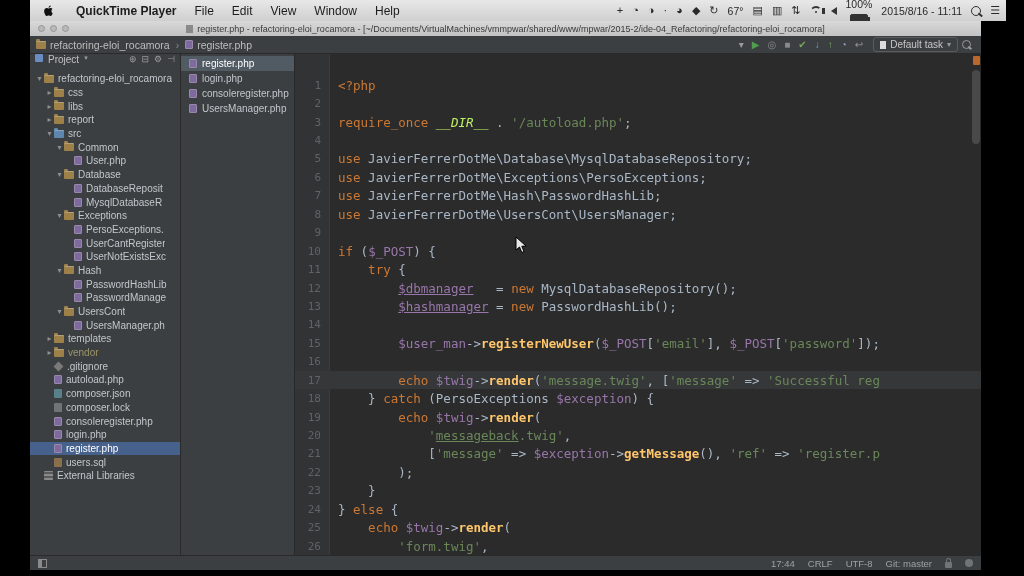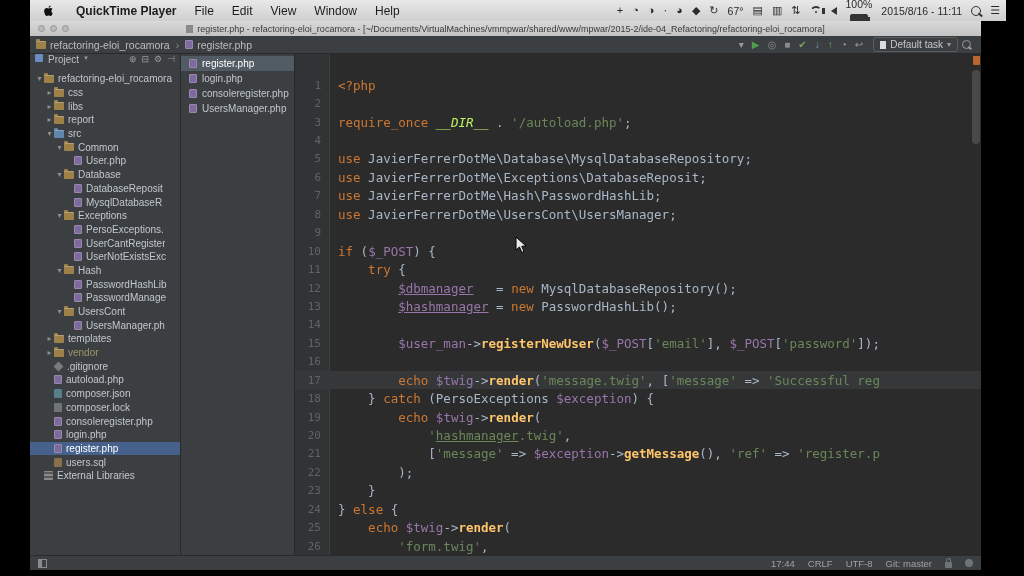--- a/index.html
+++ b/index.html
@@ -376,35 +376,35 @@
       </div>
 
     <div class="editor">
       <div class="gutterbg"></div>
       <div class="code-lines" id="code-lines">
           <div class="line"><span class="ln">1</span><span class="ct"><span class="tk-k">&lt;?php</span></span></div>
           <div class="line"><span class="ln">2</span><span class="ct"></span></div>
           <div class="line"><span class="ln">3</span><span class="ct"><span class="tk-k">require_once</span><span class="tk-d"> </span><span class="tk-c">__DIR__</span><span class="tk-d"> . </span><span class="tk-s">'/autoload.php'</span><span class="tk-d">;</span></span></div>
           <div class="line"><span class="ln">4</span><span class="ct"></span></div>
           <div class="line"><span class="ln">5</span><span class="ct"><span class="tk-k">use </span><span class="tk-d">JavierFerrerDotMe\Database\MysqlDatabaseRepository;</span></span></div>
-          <div class="line"><span class="ln">6</span><span class="ct"><span class="tk-k">use </span><span class="tk-d">JavierFerrerDotMe\Exceptions\DatabaseReposit;</span></span></div>
+          <div class="line"><span class="ln">6</span><span class="ct"><span class="tk-k">use </span><span class="tk-d">JavierFerrerDotMe\Exceptions\PersoExceptions;</span></span></div>
           <div class="line"><span class="ln">7</span><span class="ct"><span class="tk-k">use </span><span class="tk-d">JavierFerrerDotMe\Hash\PasswordHashLib;</span></span></div>
           <div class="line"><span class="ln">8</span><span class="ct"><span class="tk-k">use </span><span class="tk-d">JavierFerrerDotMe\UsersCont\UsersManager;</span></span></div>
           <div class="line"><span class="ln">9</span><span class="ct"></span></div>
           <div class="line"><span class="ln">10</span><span class="ct"><span class="tk-k">if</span><span class="tk-d"> (</span><span class="tk-v">$_POST</span><span class="tk-d">) {</span></span></div>
           <div class="line"><span class="ln">11</span><span class="ct"><span class="tk-d">    </span><span class="tk-k">try</span><span class="tk-d"> {</span></span></div>
           <div class="line"><span class="ln">12</span><span class="ct"><span class="tk-d">        </span><span class="tk-v ul">$dbmanager</span><span class="tk-d">   = </span><span class="tk-k">new</span><span class="tk-d"> MysqlDatabaseRepository();</span></span></div>
           <div class="line"><span class="ln">13</span><span class="ct"><span class="tk-d">        </span><span class="tk-v ul">$hashmanager</span><span class="tk-d"> = </span><span class="tk-k">new</span><span class="tk-d"> PasswordHashLib();</span></span></div>
           <div class="line"><span class="ln">14</span></div>
           <div class="line"><span class="ln">15</span><span class="ct"><span class="tk-d">        </span><span class="tk-v">$user_man</span><span class="tk-d">-&gt;</span><span class="tk-f">registerNewUser</span><span class="tk-d">(</span><span class="tk-v">$_POST</span><span class="tk-d">[</span><span class="tk-s">'email'</span><span class="tk-d">], </span><span class="tk-v">$_POST</span><span class="tk-d">[</span><span class="tk-s">'password'</span><span class="tk-d">]);</span></span></div>
           <div class="line"><span class="ln">16</span><span class="ct"></span></div>
           <div class="line hl"><span class="ln">17</span><span class="ct"><span class="tk-d">        </span><span class="tk-k">echo</span><span class="tk-d"> </span><span class="tk-v">$twig</span><span class="tk-d">-&gt;</span><span class="tk-f">render</span><span class="tk-d">(</span><span class="tk-s">'message.twig'</span><span class="tk-d">, [</span><span class="tk-s">'message'</span><span class="tk-d"> =&gt; </span><span class="tk-s">'Successful reg</span></span></div>
           <div class="line"><span class="ln">18</span><span class="ct"><span class="tk-d">    } </span><span class="tk-k">catch</span><span class="tk-d"> (PersoExceptions </span><span class="tk-v">$exception</span><span class="tk-d">) {</span></span></div>
           <div class="line"><span class="ln">19</span><span class="ct"><span class="tk-d">        </span><span class="tk-k">echo</span><span class="tk-d"> </span><span class="tk-v">$twig</span><span class="tk-d">-&gt;</span><span class="tk-f">render</span><span class="tk-d">(</span></span></div>
-          <div class="line"><span class="ln">20</span><span class="ct"><span class="tk-d">            </span><span class="tk-s">'</span><span class="tk-s ul">hashmanager</span><span class="tk-s">.twig'</span><span class="tk-d">,</span></span></div>
+          <div class="line"><span class="ln">20</span><span class="ct"><span class="tk-d">            </span><span class="tk-s">'</span><span class="tk-s ul">messageback</span><span class="tk-s">.twig'</span><span class="tk-d">,</span></span></div>
           <div class="line"><span class="ln">21</span><span class="ct"><span class="tk-d">            [</span><span class="tk-s">'message'</span><span class="tk-d"> =&gt; </span><span class="tk-v">$exception</span><span class="tk-d">-&gt;</span><span class="tk-f">getMessage</span><span class="tk-d">(), </span><span class="tk-s">'ref'</span><span class="tk-d"> =&gt; </span><span class="tk-s">'register.p</span></span></div>
           <div class="line"><span class="ln">22</span><span class="ct"><span class="tk-d">        );</span></span></div>
           <div class="line"><span class="ln">23</span><span class="ct"><span class="tk-d">    }</span></span></div>
           <div class="line"><span class="ln">24</span><span class="ct"><span class="tk-d">} </span><span class="tk-k">else</span><span class="tk-d"> {</span></span></div>
           <div class="line"><span class="ln">25</span><span class="ct"><span class="tk-d">    </span><span class="tk-k">echo</span><span class="tk-d"> </span><span class="tk-v">$twig</span><span class="tk-d">-&gt;</span><span class="tk-f">render</span><span class="tk-d">(</span></span></div>
           <div class="line"><span class="ln">26</span><span class="ct"><span class="tk-d">        </span><span class="tk-s">'form.twig'</span><span class="tk-d">,</span></span></div>
         </div>
       <div class="vscroll">
         <div class="errmark"></div>
         <div class="vthumb"></div>

